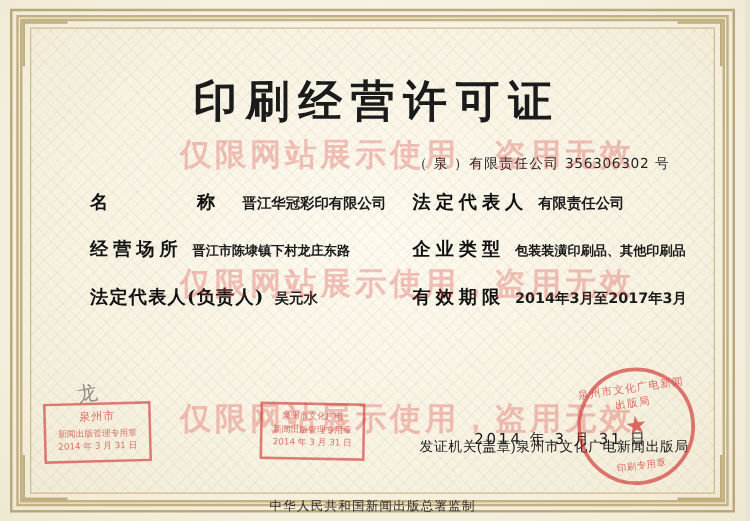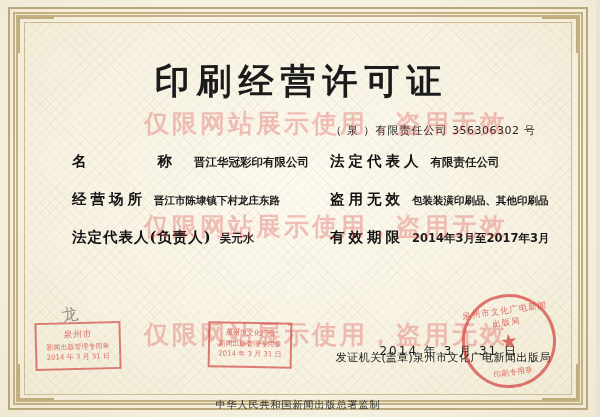--- a/index.html
+++ b/index.html
@@ -283,21 +283,21 @@
         <span class="val">有限责任公司</span>
       </div>
     </div>
 
     <div class="row">
       <div class="col left">
         <span class="lbl sp1">经营场所</span>
         <span class="val small">晋江市陈埭镇下村龙庄东路</span>
       </div>
       <div class="col right">
-        <span class="lbl sp1">盗用无效</span>
+        <span class="lbl sp1">企业类型</span>
         <span class="val small">包装装潢印刷品、其他印刷品</span>
       </div>
     </div>
 
     <div class="row">
       <div class="col left">
         <span class="lbl">法定代表人(负责人)</span>
         <span class="val">吴元水</span>
       </div>
       <div class="col right">

